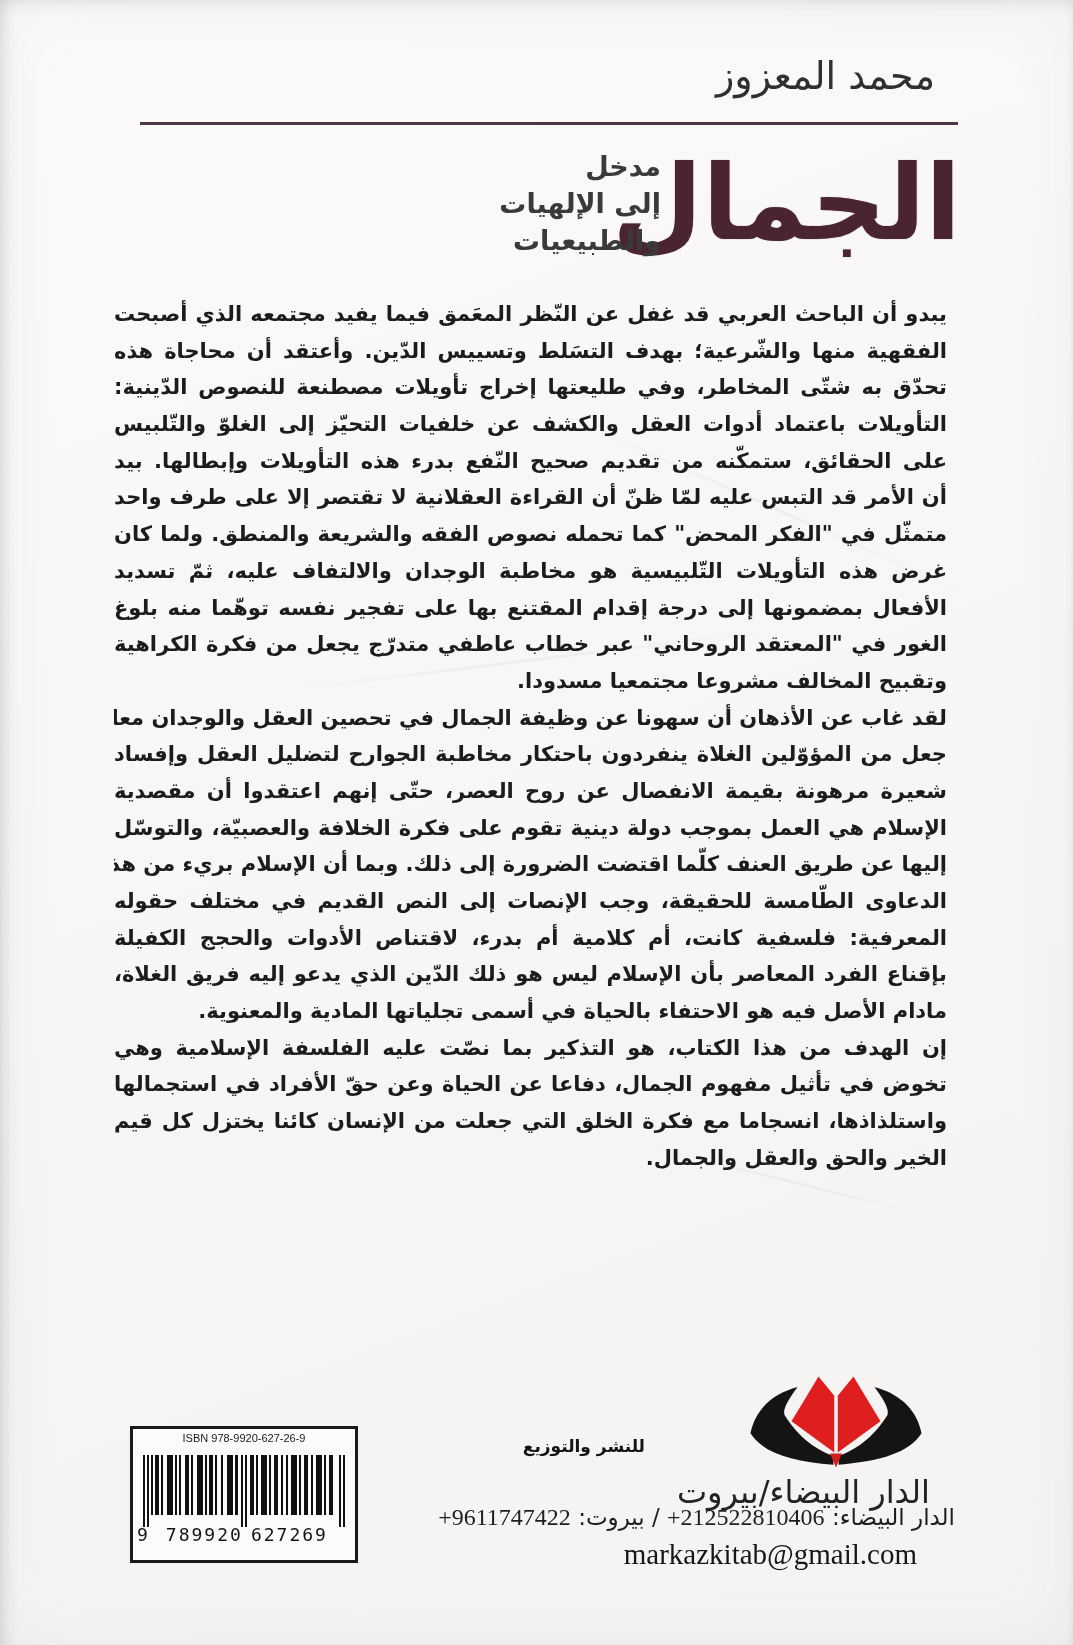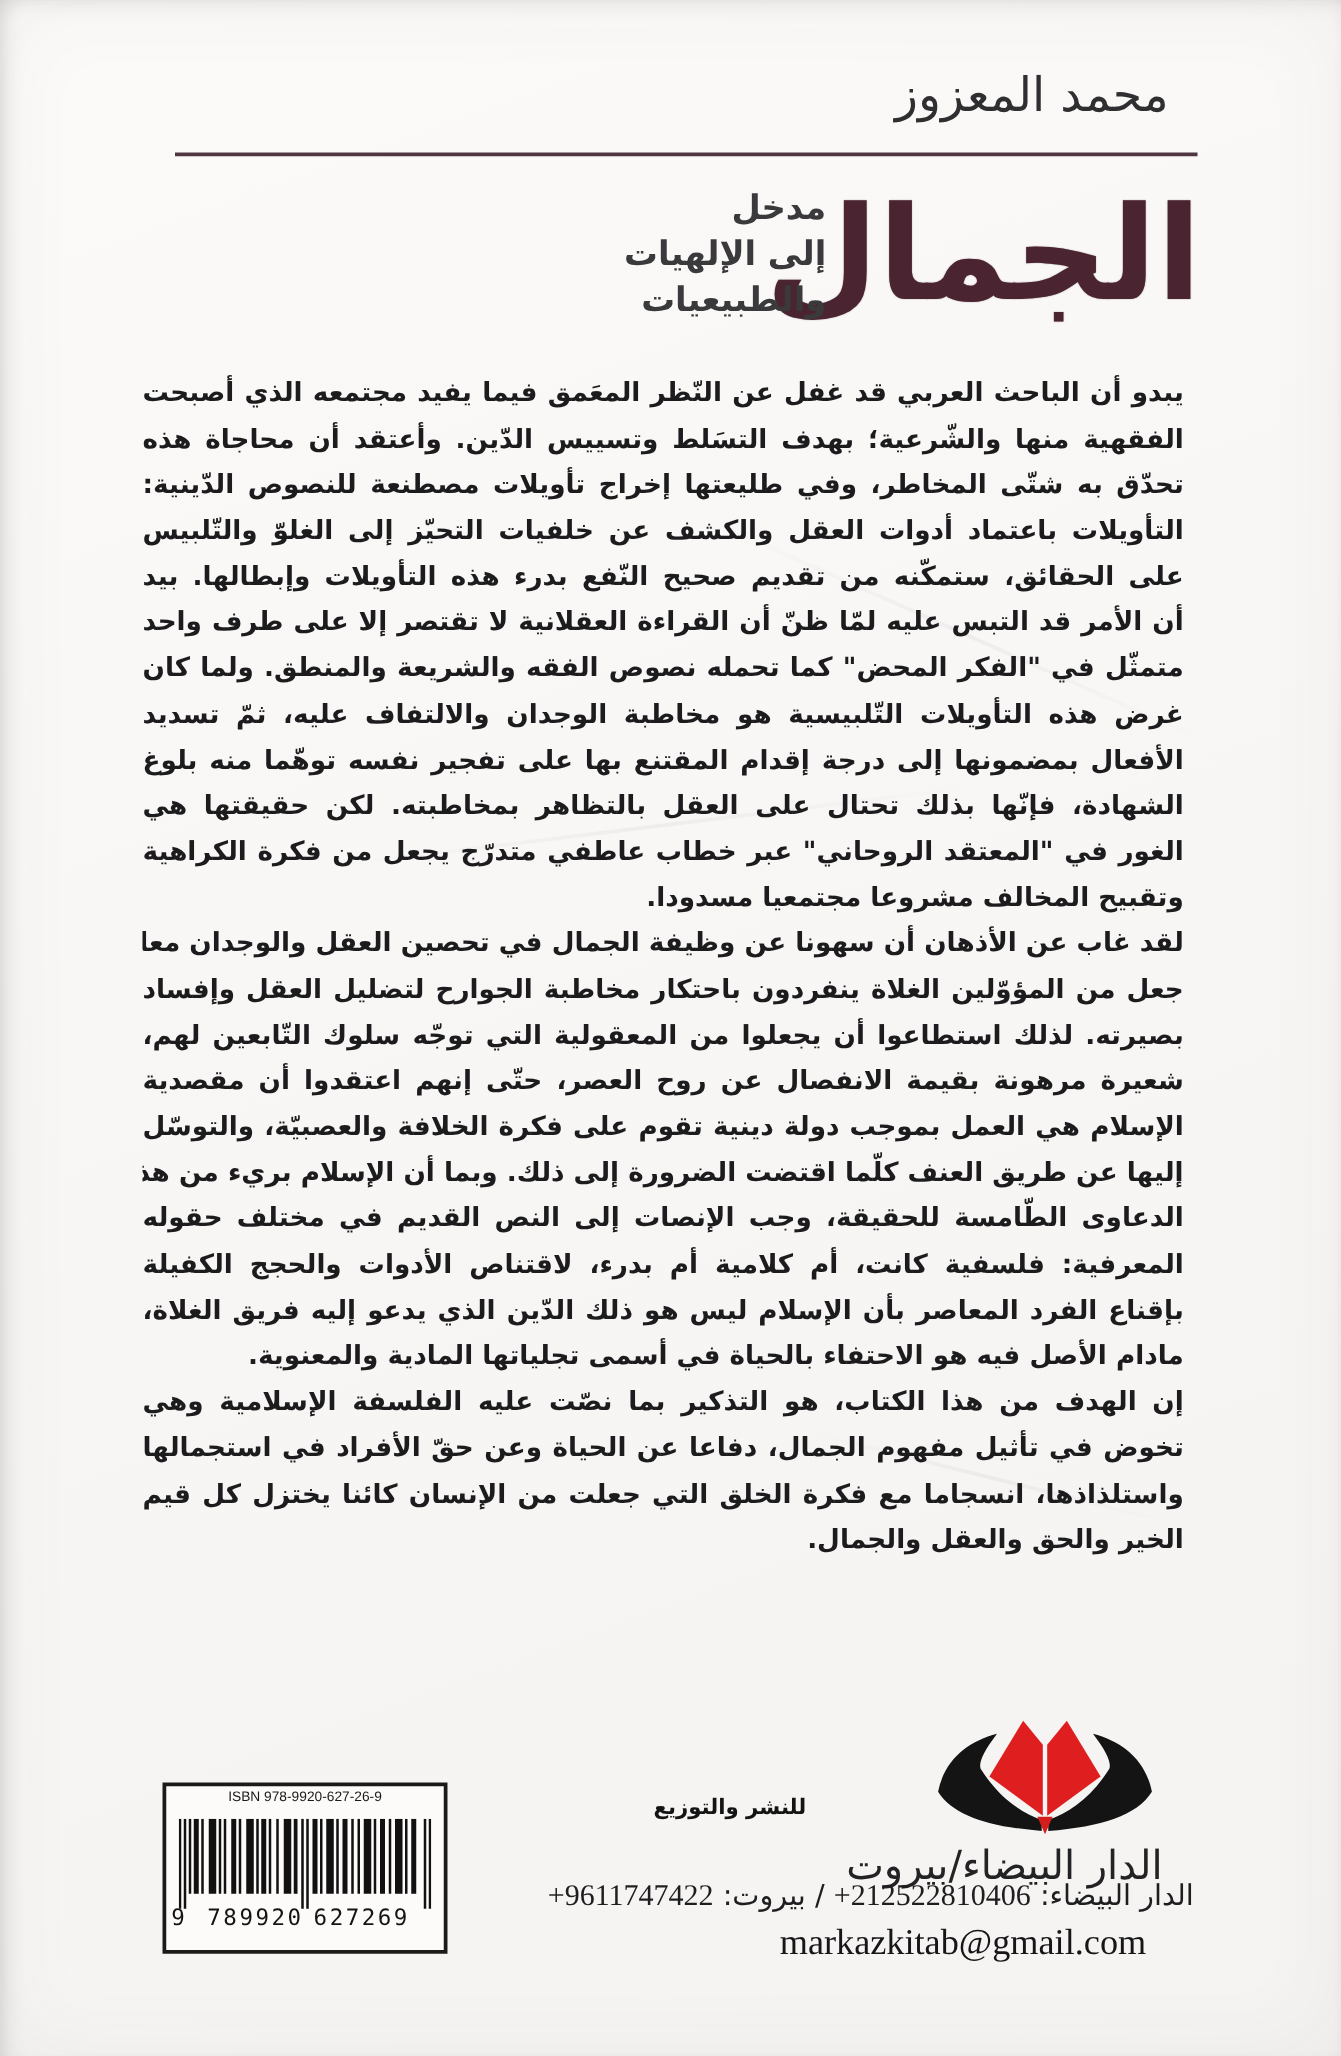--- a/index.html
+++ b/index.html
@@ -86,26 +86,24 @@
   <div class="body-text">
       <div class="line">يبدو أن الباحث العربي قد غفل عن النّظر المعَمق فيما يفيد مجتمعه الذي أصبحت</div>
       <div class="line">الفقهية منها والشّرعية؛ بهدف التسَلط وتسييس الدّين. وأعتقد أن محاجاة هذه</div>
       <div class="line">تحدّق به شتّى المخاطر، وفي طليعتها إخراج تأويلات مصطنعة للنصوص الدّينية:</div>
       <div class="line">التأويلات باعتماد أدوات العقل والكشف عن خلفيات التحيّز إلى الغلوّ والتّلبيس</div>
       <div class="line">على الحقائق، ستمكّنه من تقديم صحيح النّفع بدرء هذه التأويلات وإبطالها. بيد</div>
       <div class="line">أن الأمر قد التبس عليه لمّا ظنّ أن القراءة العقلانية لا تقتصر إلا على طرف واحد</div>
       <div class="line">متمثّل في "الفكر المحض" كما تحمله نصوص الفقه والشريعة والمنطق. ولما كان</div>
       <div class="line">غرض هذه التأويلات التّلبيسية هو مخاطبة الوجدان والالتفاف عليه، ثمّ تسديد</div>
       <div class="line">الأفعال بمضمونها إلى درجة إقدام المقتنع بها على تفجير نفسه توهّما منه بلوغ</div>
-      <div class="line">الشهادة، فإنّها بذلك تحتال على العقل بالتظاهر بمخاطبته. لكن حقيقتها هي</div>
       <div class="line">الغور في "المعتقد الروحاني" عبر خطاب عاطفي متدرّج يجعل من فكرة الكراهية</div>
       <div class="line para-end">وتقبيح المخالف مشروعا مجتمعيا مسدودا.</div>
       <div class="line">لقد غاب عن الأذهان أن سهونا عن وظيفة الجمال في تحصين العقل والوجدان معا،</div>
       <div class="line">جعل من المؤوّلين الغلاة ينفردون باحتكار مخاطبة الجوارح لتضليل العقل وإفساد</div>
-      <div class="line">بصيرته. لذلك استطاعوا أن يجعلوا من المعقولية التي توجّه سلوك التّابعين لهم،</div>
       <div class="line">شعيرة مرهونة بقيمة الانفصال عن روح العصر، حتّى إنهم اعتقدوا أن مقصدية</div>
       <div class="line">الإسلام هي العمل بموجب دولة دينية تقوم على فكرة الخلافة والعصبيّة، والتوسّل</div>
       <div class="line">إليها عن طريق العنف كلّما اقتضت الضرورة إلى ذلك. وبما أن الإسلام بريء من هذه</div>
       <div class="line">الدعاوى الطّامسة للحقيقة، وجب الإنصات إلى النص القديم في مختلف حقوله</div>
       <div class="line">المعرفية: فلسفية كانت، أم كلامية أم بدرء، لاقتناص الأدوات والحجج الكفيلة</div>
       <div class="line">بإقناع الفرد المعاصر بأن الإسلام ليس هو ذلك الدّين الذي يدعو إليه فريق الغلاة،</div>
       <div class="line para-end">مادام الأصل فيه هو الاحتفاء بالحياة في أسمى تجلياتها المادية والمعنوية.</div>
       <div class="line">إن الهدف من هذا الكتاب، هو التذكير بما نصّت عليه الفلسفة الإسلامية وهي</div>
       <div class="line">تخوض في تأثيل مفهوم الجمال، دفاعا عن الحياة وعن حقّ الأفراد في استجمالها</div>
       <div class="line">واستلذاذها، انسجاما مع فكرة الخلق التي جعلت من الإنسان كائنا يختزل كل قيم</div>

